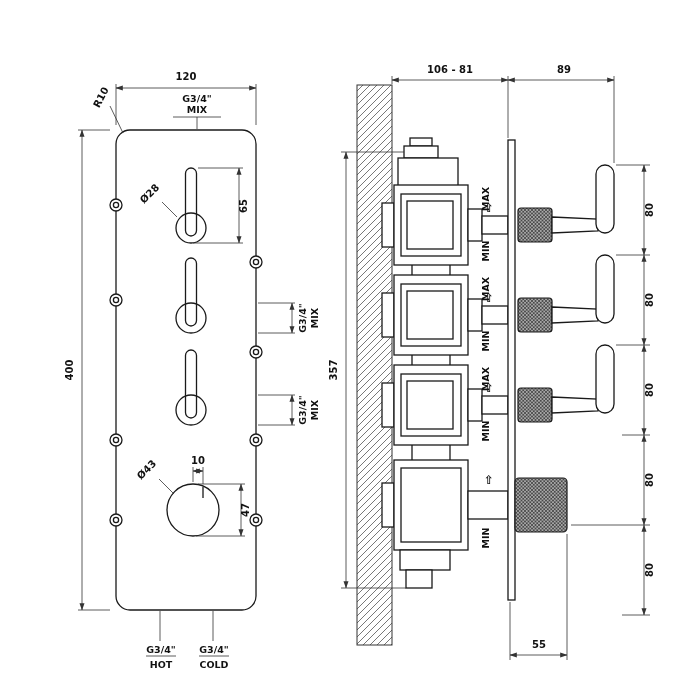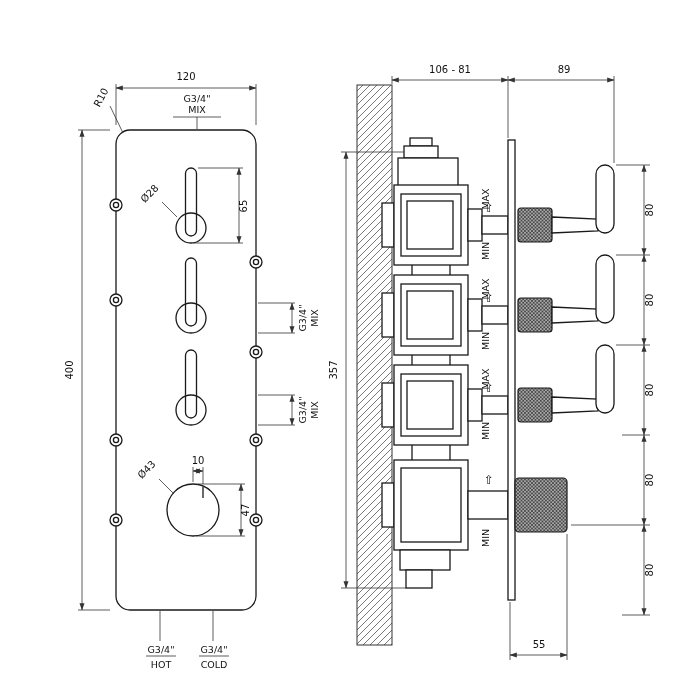--- a/index.html
+++ b/index.html
@@ -1,16 +1,16 @@
 <!DOCTYPE html>
 <html><head>
 <meta charset="utf-8">
 <style>
   html,body{margin:0;padding:0;background:#fff;}
-  .page{width:700px;height:700px;background:#ffffff;position:relative;overflow:hidden;}
+  .page{width:700px;height:700px;background:#ffffff;position:relative;overflow:hidden;font-weight:bold;}
   svg{display:block;}
   .obj{stroke:#1a1a1a;stroke-width:1.3;fill:none;}
   .objf{stroke:#1a1a1a;stroke-width:1.3;fill:#ffffff;}
   .thin{stroke:#333;stroke-width:0.8;fill:none;}
   .dimline{stroke:#333;stroke-width:0.8;fill:none;}
   text.dim{font-family:"DejaVu Sans","Liberation Sans",sans-serif;font-size:10px;fill:#111;}
   text.lbl{font-family:"DejaVu Sans","Liberation Sans",sans-serif;font-size:9.5px;fill:#111;}
   text.arr{font-family:"DejaVu Sans",sans-serif;font-size:12px;fill:#111;}
 </style>
 </head>

